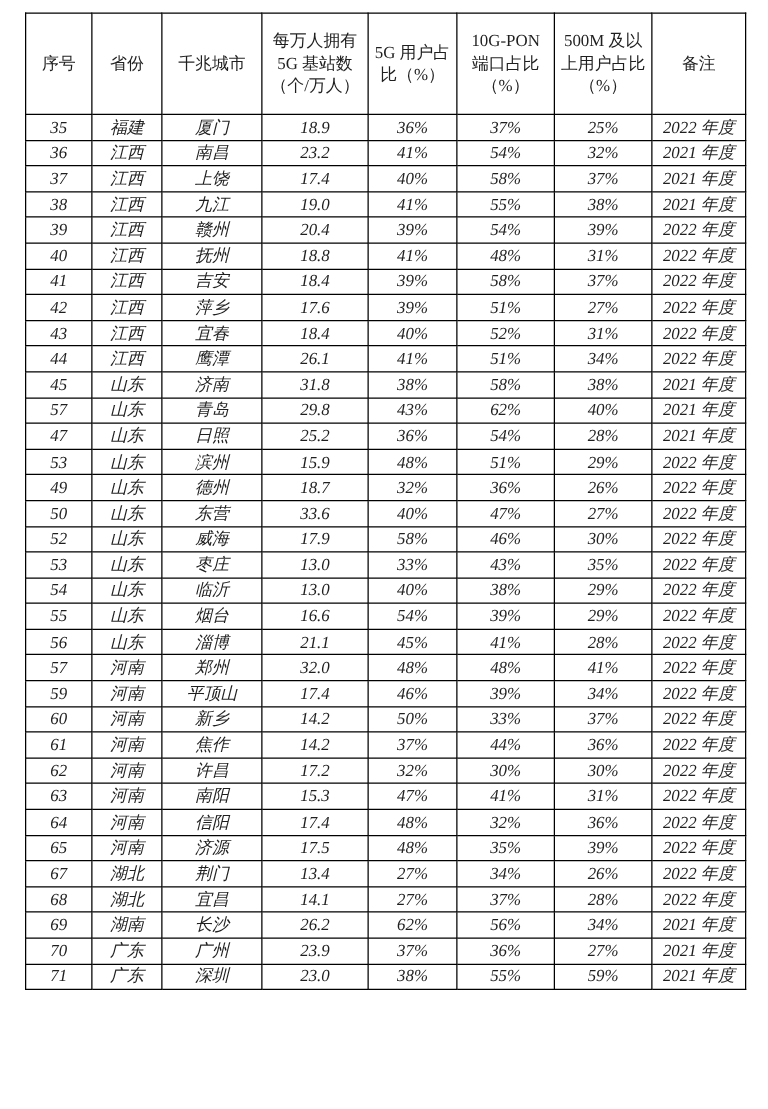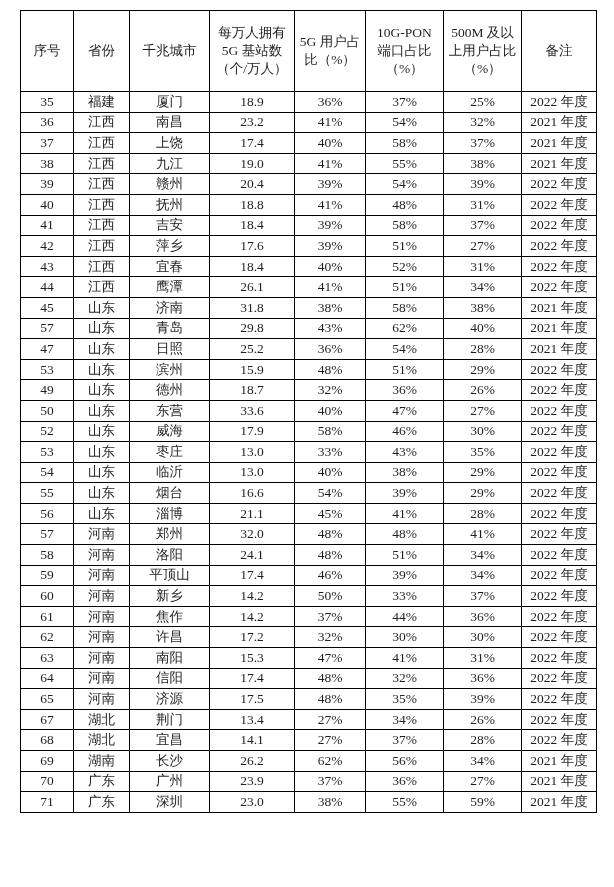--- a/index.html
+++ b/index.html
@@ -29,20 +29,21 @@
     font-weight: normal;
   }
   table.data-table thead th {
     height: 76px;
     font-size: 13.5px;
     line-height: 1.35;
     padding: 2px 3px;
   }
   table.data-table tbody tr {
     height: 20.6px;
+    font-style: italic;
   }
   table.data-table tbody td {
     font-size: 13.5px;
     padding: 0 2px;
     white-space: nowrap;
   }
 </style>
 </head>
 <body>
 
@@ -284,30 +285,20 @@
         <td>57</td>
         <td>河南</td>
         <td>郑州</td>
         <td>32.0</td>
         <td>48%</td>
         <td>48%</td>
         <td>41%</td>
         <td>2022 年度</td>
       </tr>
       <tr>
-        <td>58</td>
-        <td>河南</td>
-        <td>洛阳</td>
-        <td>24.1</td>
-        <td>48%</td>
-        <td>51%</td>
-        <td>34%</td>
-        <td>2022 年度</td>
-      </tr>
-      <tr>
         <td>59</td>
         <td>河南</td>
         <td>平顶山</td>
         <td>17.4</td>
         <td>46%</td>
         <td>39%</td>
         <td>34%</td>
         <td>2022 年度</td>
       </tr>
       <tr>

